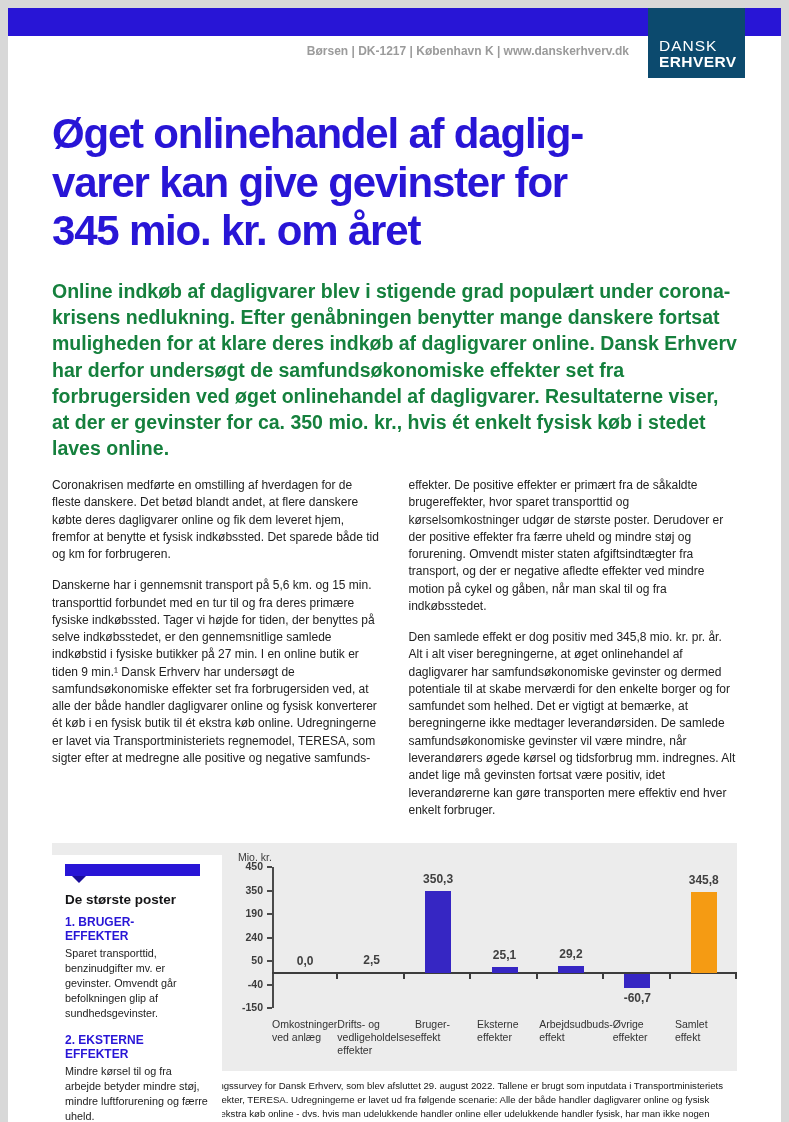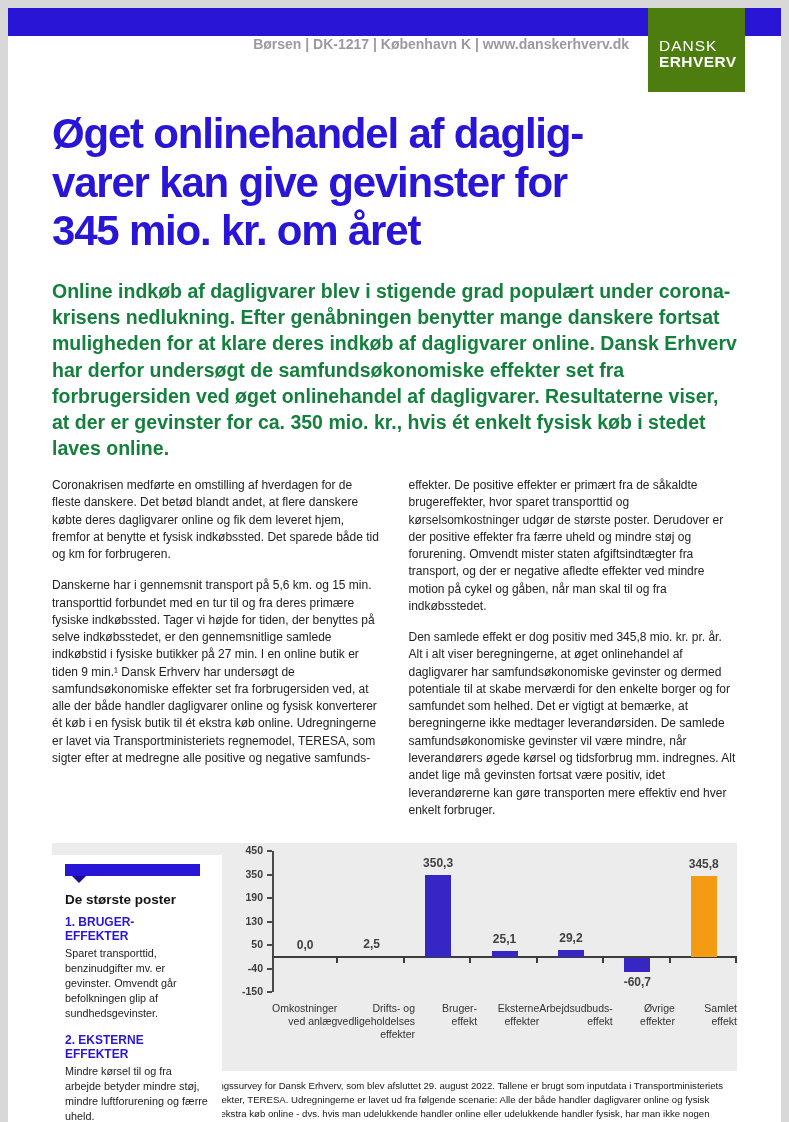--- a/index.html
+++ b/index.html
@@ -3,22 +3,22 @@
 <meta charset="utf-8">
 <style>
   * { margin:0; padding:0; box-sizing:border-box; }
   html,body { background:#d8d8d8; }
   body { font-family:"Liberation Sans","DejaVu Sans",sans-serif; color:#1c1c1e; }
   .page { position:relative; width:773px; min-height:1106px; margin:8px auto; background:#ffffff; overflow:hidden; }
 
   .topbar { height:28px; background:#2815d6; }
 
   .header { position:relative; height:50px; }
-  .contact-line { position:absolute; right:152px; top:0; font-size:14px; font-weight:700; color:#9b9b9b; }
-  .logo { position:absolute; right:36px; top:-28px; width:97px; height:84px; background:#4d7c0f; color:#fff; padding:30px 0 0 11px; line-height:1.02; }
+  .contact-line { position:absolute; right:152px; top:8px; font-size:12px; font-weight:700; color:#9b9b9b; }
+  .logo { position:absolute; right:36px; top:-28px; width:97px; height:70px; background:#0c4a6e; color:#fff; padding:30px 0 0 11px; line-height:1.02; }
   .logo .l1 { font-size:15.5px; font-weight:400; letter-spacing:1px; }
   .logo .l2 { font-size:15.5px; font-weight:800; letter-spacing:0.4px; }
 
   .title { margin:24px 44px 0; color:#2815d6; font-size:42px; font-weight:800; line-height:1.16; letter-spacing:-1.2px; }
 
   .intro { margin:22px 44px 0; font-size:19.5px; font-weight:700; line-height:1.34; color:#15803d; }
 
   .columns { margin:16px 44px 0; display:flex; gap:28px; }
   .col { flex:1; font-size:12px; line-height:1.44; color:#222; }
   .col-heading { color:#2815d6; font-weight:700; margin-bottom:3px; }
@@ -39,21 +39,21 @@
   .yaxis { position:relative; width:36px; height:145px; }
   .ytick-label { position:absolute; right:9px; font-size:10.5px; font-weight:700; color:#3c3c3c; }
   .ytick-mark { position:absolute; right:0; width:5px; height:2px; background:#4a4a4a; }
   .plot { position:relative; width:465px; height:145px; }
   .plot:before { content:''; position:absolute; left:0; top:0; width:2px; height:141px; background:#4a4a4a; }
   .zero-axis { position:absolute; left:0; width:465px; height:2px; background:#3c3c3c; }
   .boundary-tick { position:absolute; width:2px; height:6px; background:#3c3c3c; }
   .bar { position:absolute; }
   .bar-label { position:absolute; transform:translateX(-50%); font-size:12px; font-weight:700; color:#404040; white-space:nowrap; }
   .cat-row { display:flex; margin:6px 0 0 36px; width:465px; }
-  .cat-label { flex:1; text-align:right; font-size:10.5px; line-height:1.25; color:#333; white-space:pre-line; }
+  .cat-label { flex:1; text-align:left; font-size:10.5px; line-height:1.25; color:#333; white-space:pre-line; }
 
   .notes { margin:8px 44px 0; font-size:9.6px; line-height:1.46; color:#161616; }
   .notes b { font-weight:800; }
 </style>
 </head>
 <body>
 
 <div class="page">
 
   <div class="topbar"></div>
@@ -95,29 +95,30 @@
         <div class="sidebar-item-text">Sparet transporttid, benzinudgifter mv. er gevinster. Omvendt går befolkningen glip af sundhedsgevinster.</div>
       </div>
       <div class="sidebar-item">
         <div class="sidebar-item-label">2. EKSTERNE
 EFFEKTER</div>
         <div class="sidebar-item-text">Mindre kørsel til og fra arbejde betyder mindre støj, mindre luftforurening og færre uheld.</div>
       </div>
     </div>
 
     <div class="chart">
+      <div class="chart-unit">Mio. kr.</div>
       <div class="plot-wrap">
         <div class="yaxis">
             <div class="ytick-label" style="top: -7px;">450</div>
             <div class="ytick-mark" style="top: -1px;"></div>
             <div class="ytick-label" style="top: 16.5px;">350</div>
             <div class="ytick-mark" style="top: 22.5px;"></div>
             <div class="ytick-label" style="top: 40px;">190</div>
             <div class="ytick-mark" style="top: 46px;"></div>
-            <div class="ytick-label" style="top: 63.5px;">130</div>
+            <div class="ytick-label" style="top: 63.5px;">240</div>
             <div class="ytick-mark" style="top: 69.5px;"></div>
             <div class="ytick-label" style="top: 87px;">50</div>
             <div class="ytick-mark" style="top: 93px;"></div>
             <div class="ytick-label" style="top: 110.5px;">-40</div>
             <div class="ytick-mark" style="top: 116.5px;"></div>
             <div class="ytick-label" style="top: 134px;">-150</div>
             <div class="ytick-mark" style="top: 140px;"></div>
           </div>
         <div class="plot">
             <div class="zero-axis" style="top: 104.75px;"></div>

